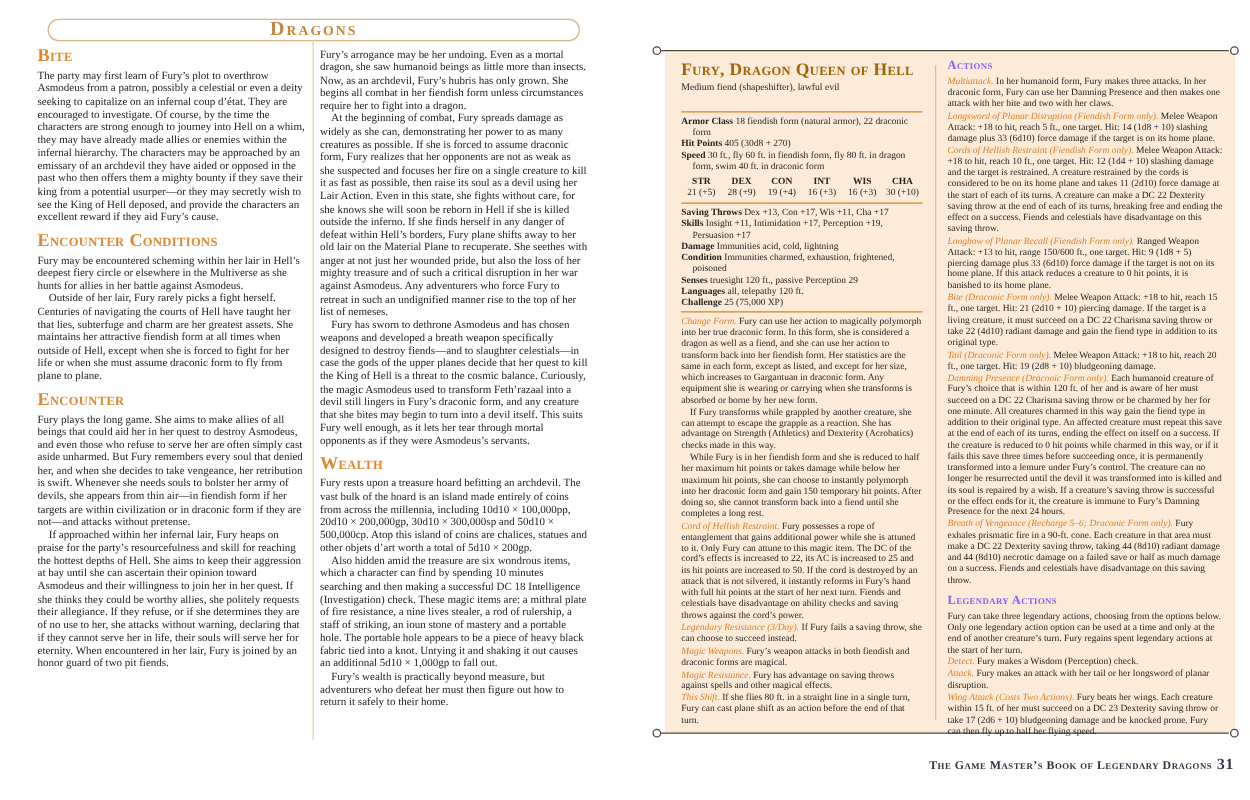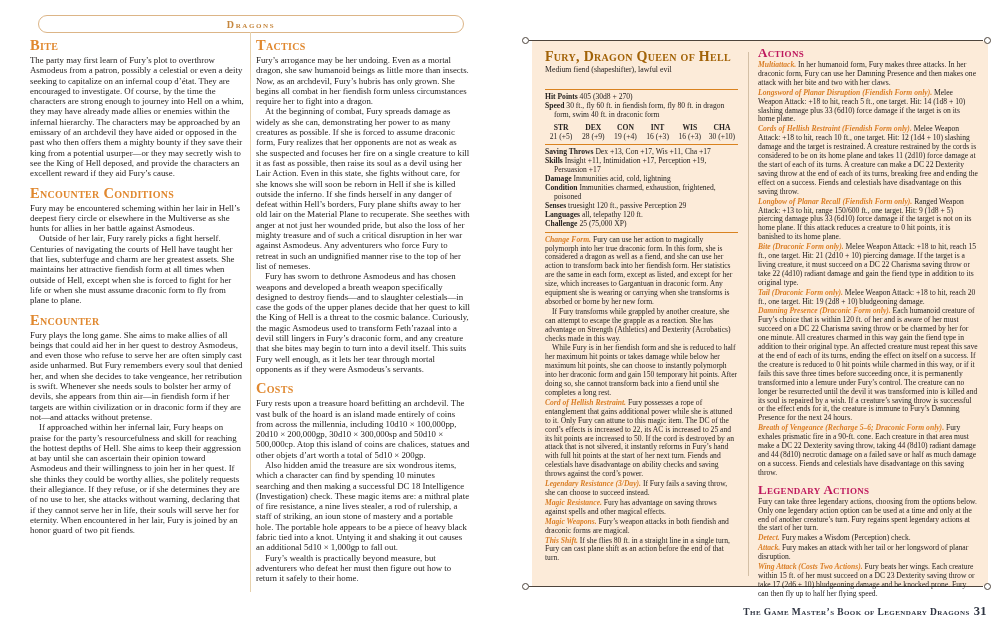--- a/index.html
+++ b/index.html
@@ -5,21 +5,21 @@
   html,body { margin:0; padding:0; }
   body {
     width:1000px; height:640px; position:relative; overflow:hidden;
     background:#ffffff; color:#262220;
     font-family:"Liberation Serif", serif;
   }
   
   .banner { position:absolute; left:38px; top:15px; width:424px; height:16px;
     border:1px solid #dcb587; border-radius:9px;
     display:flex; align-items:center; justify-content:center; }
-  .banner span { font-variant:small-caps; font-weight:bold; font-size:10px;
+  .banner span { font-variant:small-caps; font-weight:bold; font-size:16px;
     letter-spacing:1.6px; color:#c5863d; }
   .vdiv1 { position:absolute; left:250px; top:32px; width:1px; height:560px; background:#e6d1ad; }
 
   
   .col { position:absolute; top:38px; font-size:8.8px; line-height:10.3px; }
   #col1 { left:30px;  width:214px; }
   #col2 { left:256px; width:214px; }
   .sec { font-variant:small-caps; font-weight:bold; color:#e0882f; font-size:14.5px;
     letter-spacing:0.3px; margin:7px 0 2px 0; line-height:15px; }
   .sec.first { margin-top:0; }
@@ -40,23 +40,23 @@
 
   .sb-title { font-variant:small-caps; color:#a16207; font-size:14px; font-weight:bold;
     letter-spacing:0.3px; line-height:16px; margin:0 0 1px 0; }
   .sb-sub { font-size:7.8px; margin:0 0 14px 0; }
   .orule { border:none; border-top:1px solid #d9821f; margin:3px 0; }
   .prop { padding-left:9px; text-indent:-9px; margin:0; }
   .abilities { display:flex; text-align:center; margin:4px 0 2px 0; }
   .ab { flex:1; }
   .ab .an { font-weight:bold; display:block; }
   .trait, .entry { margin:0 0 1px 0; }
-  .tname { font-weight:bold; font-style:italic; color:#d97e26; }
+  .tname { font-weight:normal; font-style:italic; color:#d97e26; }
   .cont { text-indent:7px; }
-  .sb-h { font-variant:small-caps; color:#be185d; font-size:13px; font-weight:bold;
+  .sb-h { font-variant:small-caps; color:#8b5cf6; font-size:10px; font-weight:bold;
     letter-spacing:0.3px; margin:0 0 1px 0; line-height:15px; }
   .sb-h.later { margin-top:4px; }
 
   
   .footer { position:absolute; top:604px; right:13px; font-variant:small-caps;
     color:#2f3542; font-size:9.5px; letter-spacing:0.4px; font-weight:bold; }
   .footer .pg { font-size:12.5px; margin-left:4px; }
 </style>
 </head>
 <body>
@@ -71,43 +71,43 @@
   <p>The party may first learn of Fury’s plot to overthrow Asmodeus from a patron, possibly a celestial or even a deity seeking to capitalize on an infernal coup d’état. They are encouraged to investigate. Of course, by the time the characters are strong enough to journey into Hell on a whim, they may have already made allies or enemies within the infernal hierarchy. The characters may be approached by an emissary of an archdevil they have aided or opposed in the past who then offers them a mighty bounty if they save their king from a potential usurper—or they may secretly wish to see the King of Hell deposed, and provide the characters an excellent reward if they aid Fury’s cause.</p>
   <div class="sec">Encounter Conditions</div>
   <p>Fury may be encountered scheming within her lair in Hell’s deepest fiery circle or elsewhere in the Multiverse as she hunts for allies in her battle against Asmodeus.</p>
   <p class="ind">Outside of her lair, Fury rarely picks a fight herself. Centuries of navigating the courts of Hell have taught her that lies, subterfuge and charm are her greatest assets. She maintains her attractive fiendish form at all times when outside of Hell, except when she is forced to fight for her life or when she must assume draconic form to fly from plane to plane.</p>
   <div class="sec">Encounter</div>
   <p>Fury plays the long game. She aims to make allies of all beings that could aid her in her quest to destroy Asmodeus, and even those who refuse to serve her are often simply cast aside unharmed. But Fury remembers every soul that denied her, and when she decides to take vengeance, her retribution is swift. Whenever she needs souls to bolster her army of devils, she appears from thin air—in fiendish form if her targets are within civilization or in draconic form if they are not—and attacks without pretense.</p>
   <p class="ind">If approached within her infernal lair, Fury heaps on praise for the party’s resourcefulness and skill for reaching the hottest depths of Hell. She aims to keep their aggression at bay until she can ascertain their opinion toward Asmodeus and their willingness to join her in her quest. If she thinks they could be worthy allies, she politely requests their allegiance. If they refuse, or if she determines they are of no use to her, she attacks without warning, declaring that if they cannot serve her in life, their souls will serve her for eternity. When encountered in her lair, Fury is joined by an honor guard of two pit fiends.</p>
 </div>
 
 <div class="col" id="col2">
-  <div class="sec first">Tactics</div>
   <p>Fury’s arrogance may be her undoing. Even as a mortal dragon, she saw humanoid beings as little more than insects. Now, as an archdevil, Fury’s hubris has only grown. She begins all combat in her fiendish form unless circumstances require her to fight into a dragon.</p>
   <p class="ind">At the beginning of combat, Fury spreads damage as widely as she can, demonstrating her power to as many creatures as possible. If she is forced to assume draconic form, Fury realizes that her opponents are not as weak as she suspected and focuses her fire on a single creature to kill it as fast as possible, then raise its soul as a devil using her Lair Action. Even in this state, she fights without care, for she knows she will soon be reborn in Hell if she is killed outside the inferno. If she finds herself in any danger of defeat within Hell’s borders, Fury plane shifts away to her old lair on the Material Plane to recuperate. She seethes with anger at not just her wounded pride, but also the loss of her mighty treasure and of such a critical disruption in her war against Asmodeus. Any adventurers who force Fury to retreat in such an undignified manner rise to the top of her list of nemeses.</p>
   <p class="ind">Fury has sworn to dethrone Asmodeus and has chosen weapons and developed a breath weapon specifically designed to destroy fiends—and to slaughter celestials—in case the gods of the upper planes decide that her quest to kill the King of Hell is a threat to the cosmic balance. Curiously, the magic Asmodeus used to transform Feth’razaal into a devil still lingers in Fury’s draconic form, and any creature that she bites may begin to turn into a devil itself. This suits Fury well enough, as it lets her tear through mortal opponents as if they were Asmodeus’s servants.</p>
-  <div class="sec">Costs</div>
+  <div class="sec">Wealth</div>
   <p>Fury rests upon a treasure hoard befitting an archdevil. The vast bulk of the hoard is an island made entirely of coins from across the millennia, including 10d10 × 100,000pp, 20d10 × 200,000gp, 30d10 × 300,000sp and 50d10 × 500,000cp. Atop this island of coins are chalices, statues and other objets d’art worth a total of 5d10 × 200gp.</p>
   <p class="ind">Also hidden amid the treasure are six wondrous items, which a character can find by spending 10 minutes searching and then making a successful DC 18 Intelligence (Investigation) check. These magic items are: a mithral plate of fire resistance, a nine lives stealer, a rod of rulership, a staff of striking, an ioun stone of mastery and a portable hole. The portable hole appears to be a piece of heavy black fabric tied into a knot. Untying it and shaking it out causes an additional 5d10 × 1,000gp to fall out.</p>
   <p class="ind">Fury’s wealth is practically beyond measure, but adventurers who defeat her must then figure out how to return it safely to their home.</p>
 </div>
 
 <div class="sb-bg"></div>
 <div class="hline" id="sb-topline"></div>
 <div class="hline" id="sb-botline"></div>
 <div class="dot" style="left:522px;top:37px;"></div>
 <div class="dot" style="left:984px;top:37px;"></div>
 <div class="dot" style="left:522px;top:583px;"></div>
 <div class="dot" style="left:984px;top:583px;"></div>
 <div class="sb-vdiv"></div>
 
 <div class="sbcol" id="sbleft">
   <div class="sb-title">Fury, Dragon Queen of Hell</div>
   <div class="sb-sub">Medium fiend (shapeshifter), lawful evil</div>
   <hr class="orule">
+  <p class="prop"><b>Armor Class</b> <span>18 fiendish form (natural armor), 22 draconic form</span></p>
   <p class="prop"><b>Hit Points</b> <span>405 (30d8 + 270)</span></p>
   <p class="prop"><b>Speed</b> <span>30 ft., fly 60 ft. in fiendish form, fly 80 ft. in dragon form, swim 40 ft. in draconic form</span></p>
   <div class="abilities">
     <div class="ab"><span class="an">STR</span><span>21 (+5)</span></div>
     <div class="ab"><span class="an">DEX</span><span>28 (+9)</span></div>
     <div class="ab"><span class="an">CON</span><span>19 (+4)</span></div>
     <div class="ab"><span class="an">INT</span><span>16 (+3)</span></div>
     <div class="ab"><span class="an">WIS</span><span>16 (+3)</span></div>
     <div class="ab"><span class="an">CHA</span><span>30 (+10)</span></div>
   </div>
@@ -118,22 +118,22 @@
   <p class="prop"><b>Condition</b> <span>Immunities charmed, exhaustion, frightened, poisoned</span></p>
   <p class="prop"><b>Senses</b> <span>truesight 120 ft., passive Perception 29</span></p>
   <p class="prop"><b>Languages</b> <span>all, telepathy 120 ft.</span></p>
   <p class="prop"><b>Challenge</b> <span>25 (75,000 XP)</span></p>
   <hr class="orule">
   <p class="trait"><span class="tname">Change Form.</span> <span>Fury can use her action to magically polymorph into her true draconic form. In this form, she is considered a dragon as well as a fiend, and she can use her action to transform back into her fiendish form. Her statistics are the same in each form, except as listed, and except for her size, which increases to Gargantuan in draconic form. Any equipment she is wearing or carrying when she transforms is absorbed or borne by her new form.</span></p>
   <p class="trait cont"><span>If Fury transforms while grappled by another creature, she can attempt to escape the grapple as a reaction. She has advantage on Strength (Athletics) and Dexterity (Acrobatics) checks made in this way.</span></p>
   <p class="trait cont"><span>While Fury is in her fiendish form and she is reduced to half her maximum hit points or takes damage while below her maximum hit points, she can choose to instantly polymorph into her draconic form and gain 150 temporary hit points. After doing so, she cannot transform back into a fiend until she completes a long rest.</span></p>
   <p class="trait"><span class="tname">Cord of Hellish Restraint.</span> <span>Fury possesses a rope of entanglement that gains additional power while she is attuned to it. Only Fury can attune to this magic item. The DC of the cord’s effects is increased to 22, its AC is increased to 25 and its hit points are increased to 50. If the cord is destroyed by an attack that is not silvered, it instantly reforms in Fury’s hand with full hit points at the start of her next turn. Fiends and celestials have disadvantage on ability checks and saving throws against the cord’s power.</span></p>
   <p class="trait"><span class="tname">Legendary Resistance (3/Day).</span> <span>If Fury fails a saving throw, she can choose to succeed instead.</span></p>
+  <p class="trait"><span class="tname">Magic Weapons.</span> <span>Fury’s weapon attacks in both fiendish and draconic forms are magical.</span></p>
   <p class="trait"><span class="tname">Magic Resistance.</span> <span>Fury has advantage on saving throws against spells and other magical effects.</span></p>
-  <p class="trait"><span class="tname">Magic Weapons.</span> <span>Fury’s weapon attacks in both fiendish and draconic forms are magical.</span></p>
   <p class="trait"><span class="tname">This Shift.</span> <span>If she flies 80 ft. in a straight line in a single turn, Fury can cast plane shift as an action before the end of that turn.</span></p>
 </div>
 
 <div class="sbcol" id="sbright">
   <div class="sb-h">Actions</div>
   <p class="entry"><span class="tname">Multiattack.</span> <span>In her humanoid form, Fury makes three attacks. In her draconic form, Fury can use her Damning Presence and then makes one attack with her bite and two with her claws.</span></p>
   <p class="entry"><span class="tname">Longsword of Planar Disruption (Fiendish Form only).</span> <span>Melee Weapon Attack: +18 to hit, reach 5 ft., one target. Hit: 14 (1d8 + 10) slashing damage plus 33 (6d10) force damage if the target is on its home plane.</span></p>
   <p class="entry"><span class="tname">Cords of Hellish Restraint (Fiendish Form only).</span> <span>Melee Weapon Attack: +18 to hit, reach 10 ft., one target. Hit: 12 (1d4 + 10) slashing damage and the target is restrained. A creature restrained by the cords is considered to be on its home plane and takes 11 (2d10) force damage at the start of each of its turns. A creature can make a DC 22 Dexterity saving throw at the end of each of its turns, breaking free and ending the effect on a success. Fiends and celestials have disadvantage on this saving throw.</span></p>
   <p class="entry"><span class="tname">Longbow of Planar Recall (Fiendish Form only).</span> <span>Ranged Weapon Attack: +13 to hit, range 150/600 ft., one target. Hit: 9 (1d8 + 5) piercing damage plus 33 (6d10) force damage if the target is not on its home plane. If this attack reduces a creature to 0 hit points, it is banished to its home plane.</span></p>
   <p class="entry"><span class="tname">Bite (Draconic Form only).</span> <span>Melee Weapon Attack: +18 to hit, reach 15 ft., one target. Hit: 21 (2d10 + 10) piercing damage. If the target is a living creature, it must succeed on a DC 22 Charisma saving throw or take 22 (4d10) radiant damage and gain the fiend type in addition to its original type.</span></p>

